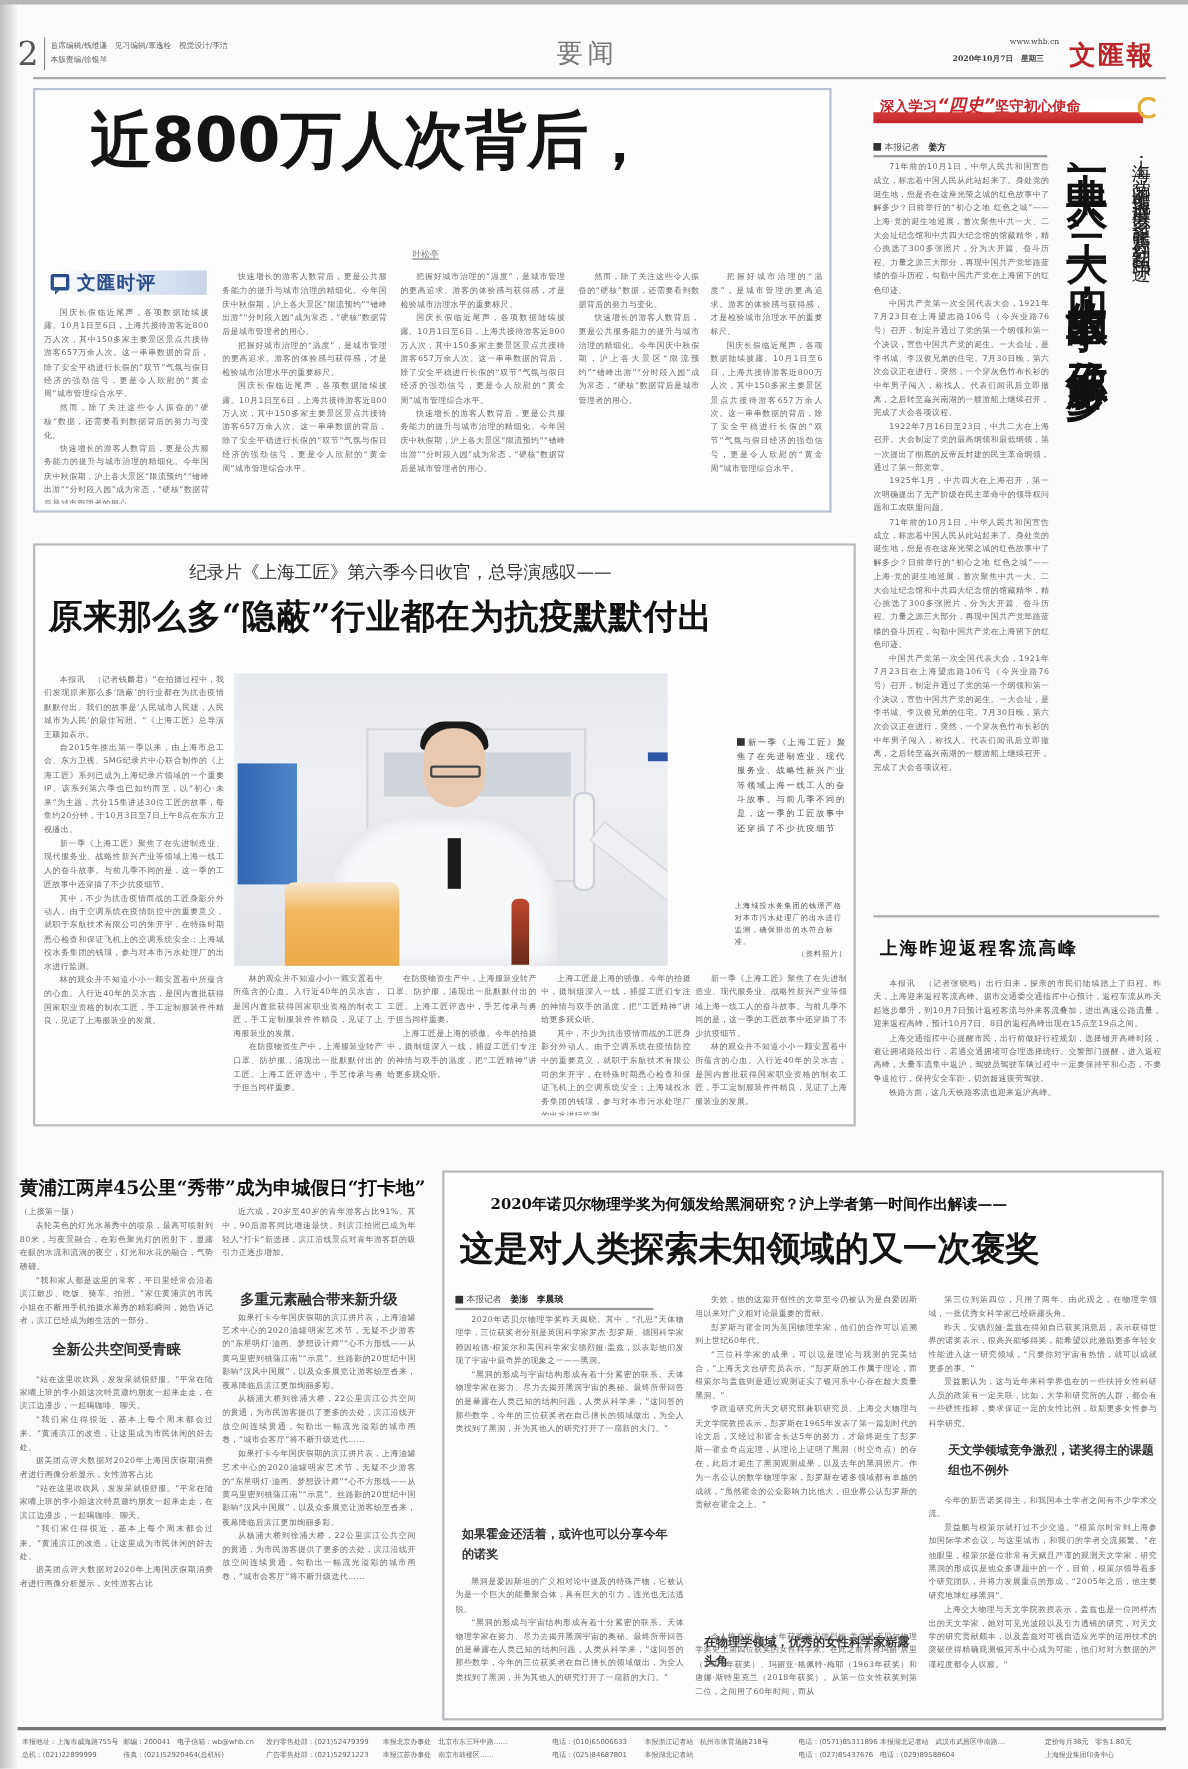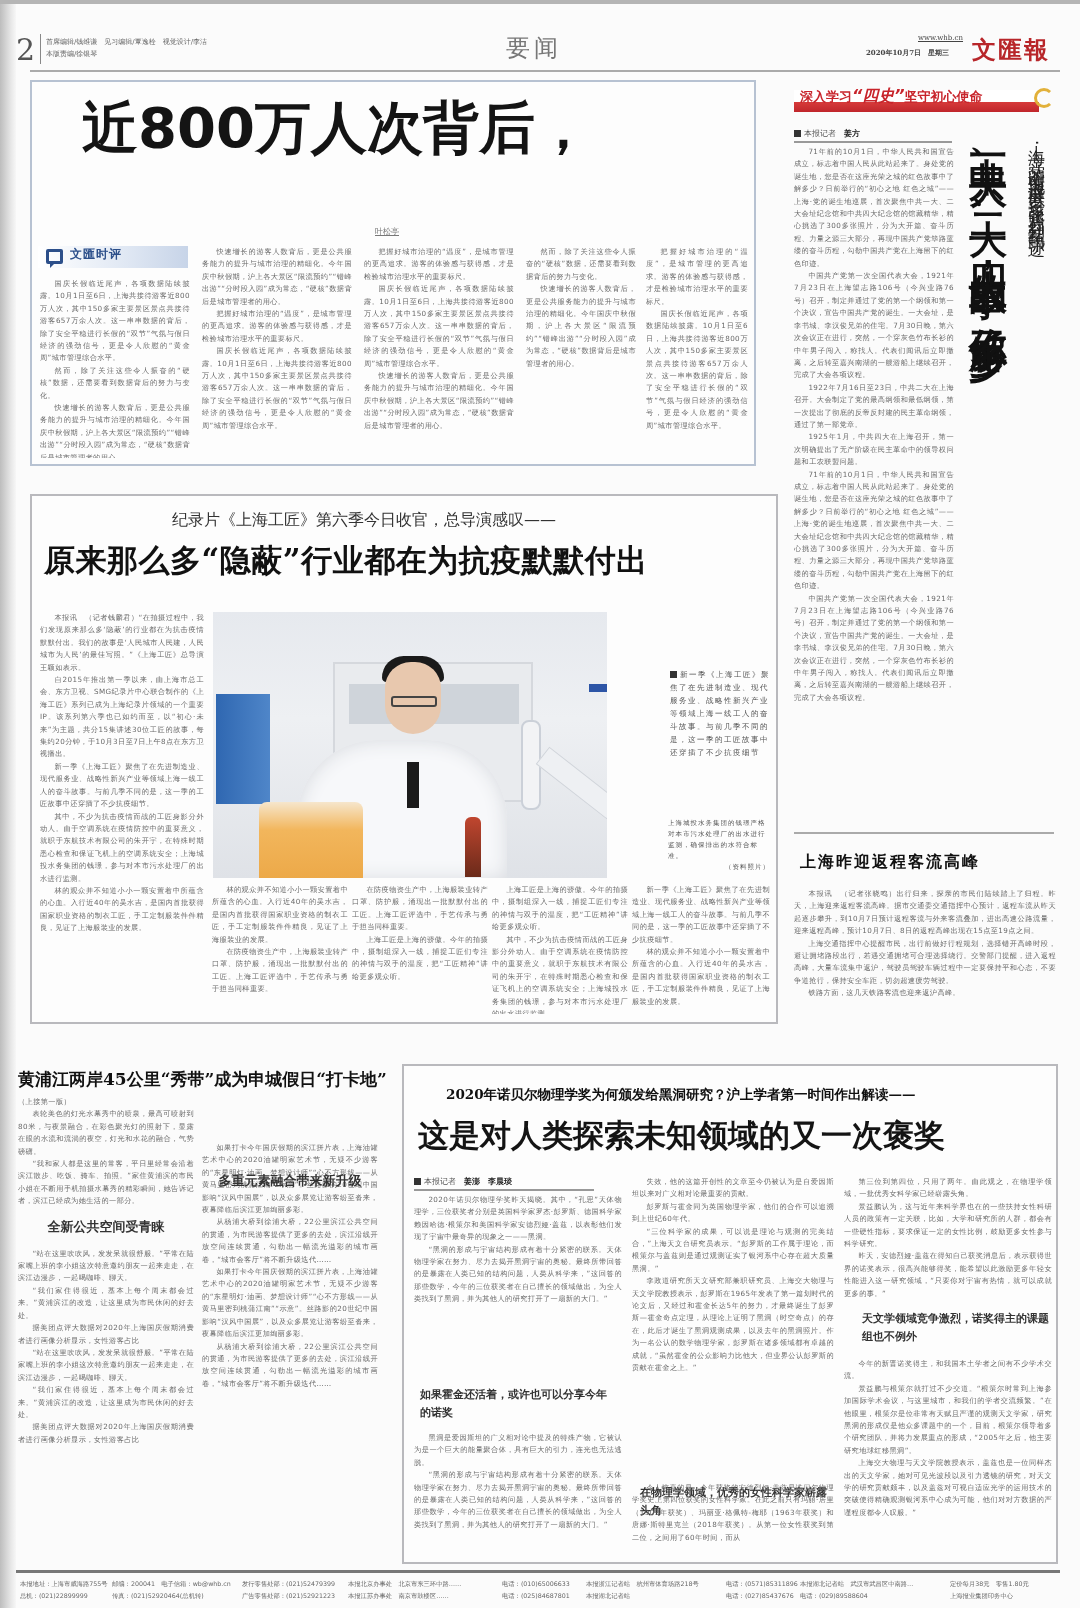--- a/index.html
+++ b/index.html
@@ -9,21 +9,21 @@
   .spine { position: absolute; left: 0; top: 0; width: 16px; height: 1608px;
            background: linear-gradient(to right, #bdbdbd, #e8e8e8 70%, #f7f7f7); }
   .topbar { position: absolute; left: 0; top: 0; width: 1080px; height: 4px; background: #b5b5b5; }
 
   
   .hdr { position: absolute; left: 16px; top: 30px; width: 1044px; height: 40px; }
   .hdr .pnum { position: absolute; left: 0; top: 2px; font-size: 30px; color: #555; font-family: "DejaVu Serif", serif; }
   .hdr .vsep { position: absolute; left: 24px; top: 4px; width: 1px; height: 30px; background: #888; }
   .hdr .editors { position: absolute; left: 30px; top: 6px; font-size: 7px; color: #666; line-height: 12px; font-family: "DejaVu Sans", sans-serif; }
   .hdr .section { position: absolute; left: 490px; top: 2px; font-size: 24px; color: #777; font-family: "DejaVu Sans", sans-serif; letter-spacing: 4px; }
-  .hdr .url { position: absolute; left: 902px; top: 4px; font-size: 7px; color: #444; text-decoration: underline; }
+  .hdr .url { position: absolute; left: 902px; top: 4px; font-size: 7px; color: #444; }
   .hdr .date { position: absolute; left: 850px; top: 18px; font-size: 7px; color: #444; font-weight: bold; }
   .hdr .logo { position: absolute; left: 956px; top: 4px; font-size: 24px; color: #b8262a; font-weight: bold; letter-spacing: 2px; }
   .hdr-rule { position: absolute; left: 30px; top: 70px; width: 1030px; height: 2px; background: #aaa; }
 
   
   .box { position: absolute; border: 2px solid #b9b9bd; background: #fdfdfd; }
   .box.blue { border-color: #b7c2d2; }
 
   .h1-big { position: absolute; font-family: "DejaVu Sans", sans-serif; font-weight: bold; color: #141414; line-height: 48px; }
   .byline { position: absolute; font-size: 8px; color: #777; }
@@ -36,21 +36,21 @@
   .sub { position: absolute; font-family: "DejaVu Sans", sans-serif; font-weight: bold; color: #333; font-size: 13px; text-align: center; }
   .reporter { position: absolute; font-size: 8px; color: #555; border-bottom: 2px solid #999; padding-bottom: 2px; font-family: "DejaVu Sans", sans-serif; }
   .reporter b { color: #222; }
   .sq { display: inline-block; width: 7px; height: 7px; background: #333; margin-right: 3px; vertical-align: -1px; }
 
   .column-tag { position: absolute; left: 38px; top: 246px; width: 150px; height: 22px;
                 background: linear-gradient(to right, #ffffff 0%, #dfe7f3 60%, #c7d4e8 100%); }
   .column-tag .ico { position: absolute; left: 8px; top: 3px; width: 17px; height: 15px; border: 3px solid #2c4f8a; border-radius: 2px; }
   .column-tag .ico:after { content: ""; position: absolute; left: 1px; bottom: -7px; width: 0; height: 0;
                            border-left: 4px solid #2c4f8a; border-bottom: 4px solid transparent; }
-  .column-tag .lbl { position: absolute; left: 32px; top: 0px; font-size: 12px; color: #2c4f8a; font-weight: bold; letter-spacing: 1px; }
+  .column-tag .lbl { position: absolute; left: 32px; top: 0px; font-size: 17px; color: #2c4f8a; font-weight: bold; letter-spacing: 1px; }
 
   
   .banner { position: absolute; left: 794px; top: 86px; width: 260px; height: 28px; text-align: center; }
   .banner .bar { position: absolute; left: 0; top: 4px; width: 245px; height: 22px;
                  background: linear-gradient(to bottom, #fff 0%, #fff 55%, #d63a3a 56%, #c0262b 100%); }
   .banner .txt1 { position: absolute; left: 6px; top: 0px; font-size: 13px; color: #c8242b; font-weight: bold; font-family: "DejaVu Sans", sans-serif; white-space: nowrap; }
   .banner .hl { font-size: 16px; font-style: italic; }
   .banner .emblem { position: absolute; left: 240px; top: 2px; width: 20px; height: 20px; border-radius: 50%;
                     border: 3px solid #e2b13a; border-right-color: transparent; }
 
@@ -226,20 +226,21 @@
     <div style="height:40px;"></div>
     <p>“站在这里吹吹风，发发呆就很舒服。”平常在陆家嘴上班的李小姐这次特意邀约朋友一起来走走，在滨江边漫步，一起喝咖啡、聊天。</p>
     <p>“我们家住得很近，基本上每个周末都会过来。”黄浦滨江的改造，让这里成为市民休闲的好去处。</p>
     <p>据美团点评大数据对2020年上海国庆假期消费者进行画像分析显示，女性游客占比</p>
     <p>“站在这里吹吹风，发发呆就很舒服。”平常在陆家嘴上班的李小姐这次特意邀约朋友一起来走走，在滨江边漫步，一起喝咖啡、聊天。</p>
     <p>“我们家住得很近，基本上每个周末都会过来。”黄浦滨江的改造，让这里成为市民休闲的好去处。</p>
     <p>据美团点评大数据对2020年上海国庆假期消费者进行画像分析显示，女性游客占比</p>
   </div>
   <div class="sub" style="left:18px; top:1218px; width:176px;">全新公共空间受青睐</div>
   <div class="txt" style="left:202px; top:1096px; width:176px; height:470px;">
+    <p>近六成，20岁至40岁的青年游客占比91%。其中，90后游客同比增速最快。到滨江拍照已成为年轻人“打卡”新选择，滨江沿线景点对青年游客群的吸引力正逐步增加。</p>
     <div style="height:46px;"></div>
     <p>如果打卡今年国庆假期的滨江拼片表，上海油罐艺术中心的2020油罐明家艺术节，无疑不少游客的“东星明灯·油画、梦想设计师”“心不方形线——从黄马里密到桃蒲江南”“示意”。丝路影的20世纪中国影响“汉风中国展”，以及众多展览让游客纷至沓来，夜幕降临后滨江更加绚丽多彩。</p>
     <p>从杨浦大桥到徐浦大桥，22公里滨江公共空间的贯通，为市民游客提供了更多的去处，滨江沿线开放空间连续贯通，勾勒出一幅流光溢彩的城市画卷，“城市会客厅”将不断升级迭代……</p>
     <p>如果打卡今年国庆假期的滨江拼片表，上海油罐艺术中心的2020油罐明家艺术节，无疑不少游客的“东星明灯·油画、梦想设计师”“心不方形线——从黄马里密到桃蒲江南”“示意”。丝路影的20世纪中国影响“汉风中国展”，以及众多展览让游客纷至沓来，夜幕降临后滨江更加绚丽多彩。</p>
     <p>从杨浦大桥到徐浦大桥，22公里滨江公共空间的贯通，为市民游客提供了更多的去处，滨江沿线开放空间连续贯通，勾勒出一幅流光溢彩的城市画卷，“城市会客厅”将不断升级迭代……</p>
   </div>
   <div class="sub" style="left:202px; top:1172px; width:176px;">多重元素融合带来新升级</div>
 
   <div class="box" style="left:402px; top:1064px; width:656px; height:500px;"></div>
   <div class="headline" style="left:446px; top:1086px; font-size:13.5px;">2020年诺贝尔物理学奖为何颁发给黑洞研究？沪上学者第一时间作出解读——</div>
@@ -263,22 +264,22 @@
     <p>“三位科学家的成果，可以说是理论与观测的完美结合，”上海天文台研究员表示。“彭罗斯的工作属于理论，而根策尔与盖兹则是通过观测证实了银河系中心存在超大质量黑洞。”</p>
     <p>李政道研究所天文研究部兼职研究员、上海交大物理与天文学院教授表示，彭罗斯在1965年发表了第一篇划时代的论文后，又经过和霍金长达5年的努力，才最终诞生了彭罗斯—霍金奇点定理，从理论上证明了黑洞（时空奇点）的存在，此后才诞生了黑洞观测成果，以及去年的黑洞照片。作为一名公认的数学物理学家，彭罗斯在诸多领域都有卓越的成就，“虽然霍金的公众影响力比他大，但业界公认彭罗斯的贡献在霍金之上。”</p>
   </div>
   <div class="sub" style="left:640px; top:1484px; width:190px; font-size:11px; line-height:18px; text-align:left;">在物理学领域，优秀的女性科学家崭露头角</div>
   <div class="txt" style="left:632px; top:1482px; width:202px; height:78px;">
     <p>令人惊喜的是，今年获奖的安德烈娅·盖兹是诺贝尔物理学奖史上第四位获奖的女性科学家。在此之前只有玛丽·居里（1903年获奖）、玛丽亚·格佩特-梅耶（1963年获奖）和唐娜·斯特里克兰（2018年获奖）。从第一位女性获奖到第二位，之间用了60年时间，而从</p>
   </div>
 
   <div class="txt" style="left:844px; top:1176px; width:208px; height:128px;">
     <p>第三位到第四位，只用了两年。由此观之，在物理学领域，一批优秀女科学家已经崭露头角。</p>
+    <p>昨天，安德烈娅·盖兹在得知自己获奖消息后，表示获得世界的诺奖表示，很高兴能够得奖，能希望以此激励更多年轻女性能进入这一研究领域，“只要你对宇宙有热情，就可以成就更多的事。”</p>
     <p>景益鹏认为，这与近年来科学界也在的一些扶持女性科研人员的政策有一定关联，比如，大学和研究所的人群，都会有一些硬性指标，要求保证一定的女性比例，鼓励更多女性参与科学研究。</p>
-    <p>昨天，安德烈娅·盖兹在得知自己获奖消息后，表示获得世界的诺奖表示，很高兴能够得奖，能希望以此激励更多年轻女性能进入这一研究领域，“只要你对宇宙有热情，就可以成就更多的事。”</p>
   </div>
   <div class="sub" style="left:862px; top:1310px; width:188px; font-size:11px; line-height:18px; text-align:left;">天文学领域竞争激烈，诺奖得主的课题组也不例外</div>
   <div class="txt" style="left:844px; top:1358px; width:208px; height:202px;">
     <p>今年的新晋诺奖得主，和我国本土学者之间有不少学术交流。</p>
     <p>景益鹏与根策尔就打过不少交道。“根策尔时常到上海参加国际学术会议，与这里城市，和我们的学者交流频繁。”在他眼里，根策尔是位非常有天赋且严谨的观测天文学家，研究黑洞的形成仅是他众多课题中的一个，目前，根策尔领导着多个研究团队，并将力发展重点的形成，“2005年之后，他主要研究地球红移黑洞”。</p>
     <p>上海交大物理与天文学院教授表示，盖兹也是一位同样杰出的天文学家，她对可见光波段以及引力透镜的研究，对天文学的研究贡献颇丰，以及盖兹对可视自适应光学的运用技术的突破使得精确观测银河系中心成为可能，他们对对方数据的严谨程度都令人叹服。”</p>
   </div>
 
   <div class="footer-rule"></div>
   <div class="footer">

